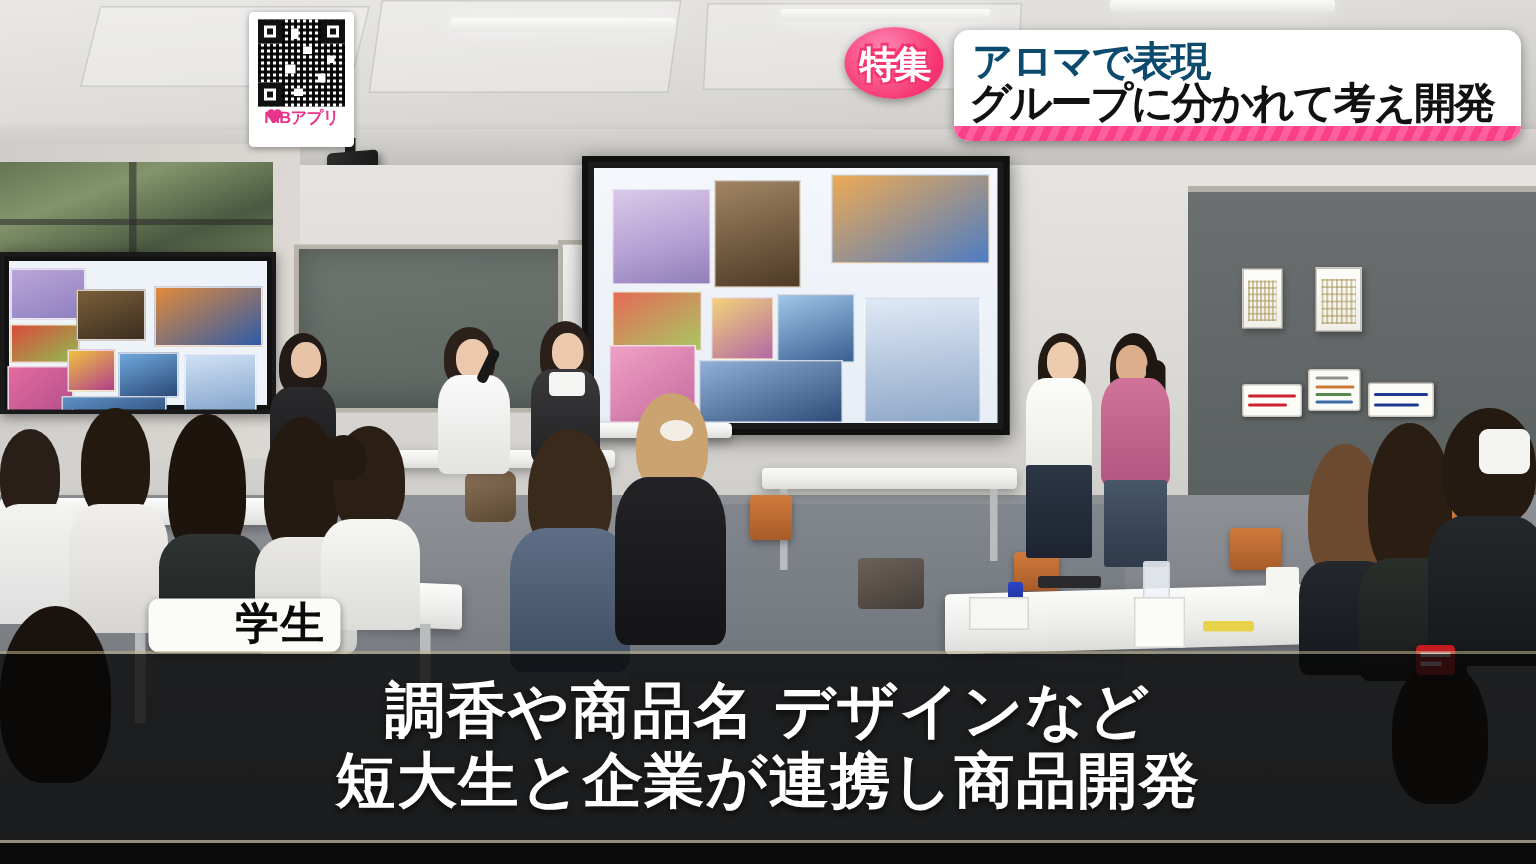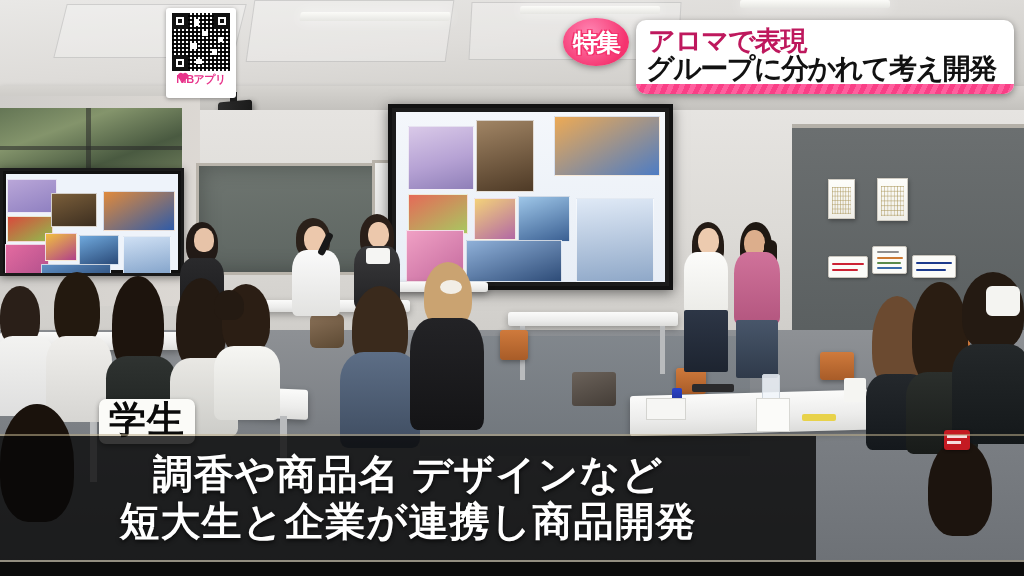--- a/index.html
+++ b/index.html
@@ -227,21 +227,21 @@
     background:
       repeating-linear-gradient(115deg,
         #ff5f9e 0 5px, #f93f86 5px 10px);
   }
   .hl-line1 {
     position:absolute; left:12px; top:4px; width:354px; height:34px;
     display:flex; align-items:center; white-space:nowrap;
     font-size:27px; font-weight:700; letter-spacing:-1px;
   }
   .hl-black { color:#111; }
-  .hl-red { color:#be185d; }
+  .hl-red { color:#0c4a6e; }
   .hl-line2 {
     position:absolute; left:10px; top:33px; width:360px; height:32px;
     display:flex; align-items:center; white-space:nowrap;
     font-size:28px; font-weight:700; letter-spacing:-1.5px;
     color:#111;
   }
 
   
   .badge {
     position:absolute; left:563px; top:18px;
@@ -263,27 +263,27 @@
 
   
   .nametag {
     position:absolute; left:99px; top:399px;
     padding:2px 10px 4px;
     background:#fbfbf8;
     border-radius:7px;
     box-shadow:0 2px 5px rgba(0,0,0,.4);
   }
   .nametag span {
-    font-size:37px; font-weight:700; color:#0a0a0a;
-    letter-spacing:1px; line-height:1.05; white-space:nowrap;
+    font-size:29px; font-weight:700; color:#0a0a0a;
+    letter-spacing:1px; line-height:1.05; white-space:nowrap;margin-left:48px;
   }
 
   
   .subband {
-    position:absolute; left:0; bottom:16px; width:816px; height:124px;
+    position:absolute; left:0; bottom:16px; width:1024px; height:124px;
     background:rgba(8,8,8,.80);
     display:flex; flex-direction:column;
     align-items:center; justify-content:center;
     gap:2px;
   }
   .subline {
     font-size:40px; font-weight:700; color:#ffffff;
     letter-spacing:1px; line-height:1.12; white-space:nowrap;
     text-shadow:0 2px 4px rgba(0,0,0,.7);
   }

